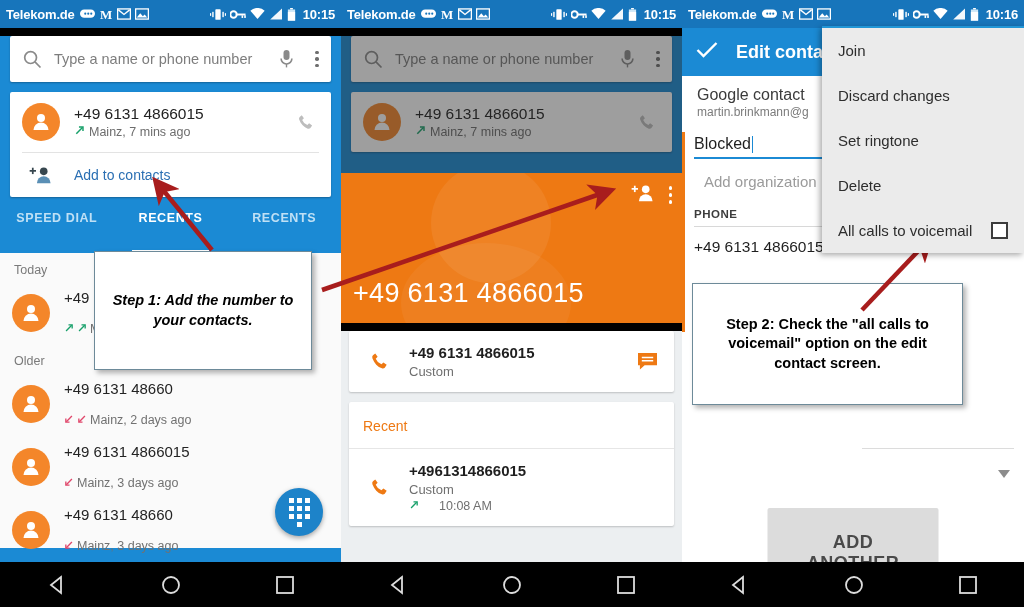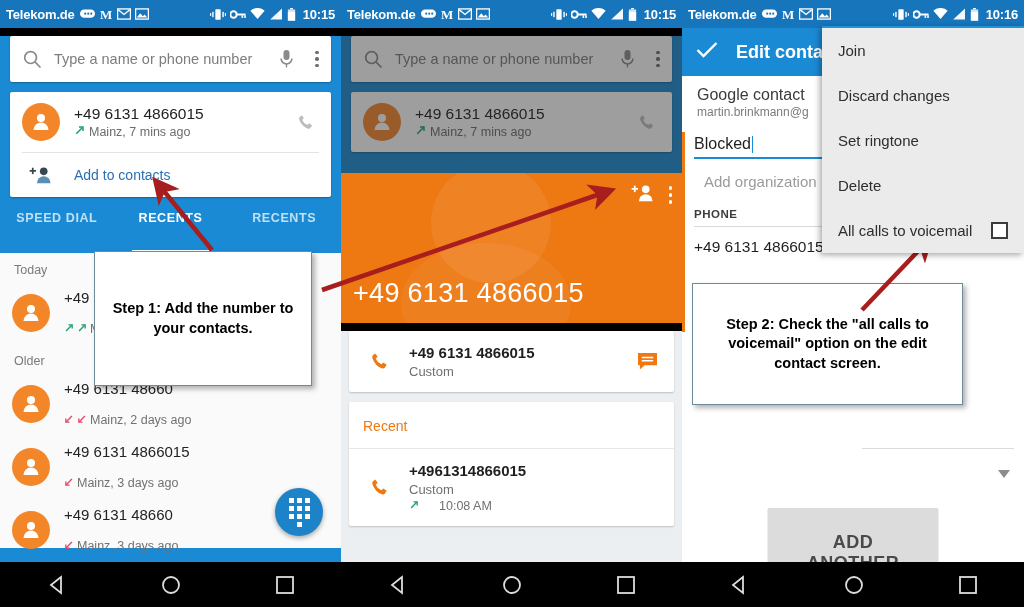--- a/index.html
+++ b/index.html
@@ -162,21 +162,21 @@
   .chk { width: 17px; height: 17px; border: 2px solid #3c3c3c; background: #fff; }
 
   
   .callout {
     position: absolute; background: #fff; border: 1px solid #6d8a99;
     box-shadow: 3px 3px 5px rgba(0,0,0,.3); z-index: 25;
     display: flex; align-items: center; justify-content: center;
     text-align: center; color: #000; font-weight: bold; font-size: 14.5px;
     line-height: 1.35; padding: 10px 14px;
   }
-  #callout1 { left: 94px; top: 251px; width: 218px; height: 135px; }
+  #callout1 { left: 94px; top: 251px; width: 218px; height: 119px; font-style: italic; }
   #callout2 { left: 692px; top: 283px; width: 271px; height: 122px; }
 
   
   .arrows { position: absolute; inset: 0; pointer-events: none; z-index: 28; }
 
   
   .navbar {
     position: absolute; left: 0; bottom: 0; width: 1024px; height: 45px;
     background: #000; display: flex; z-index: 40;
   }

